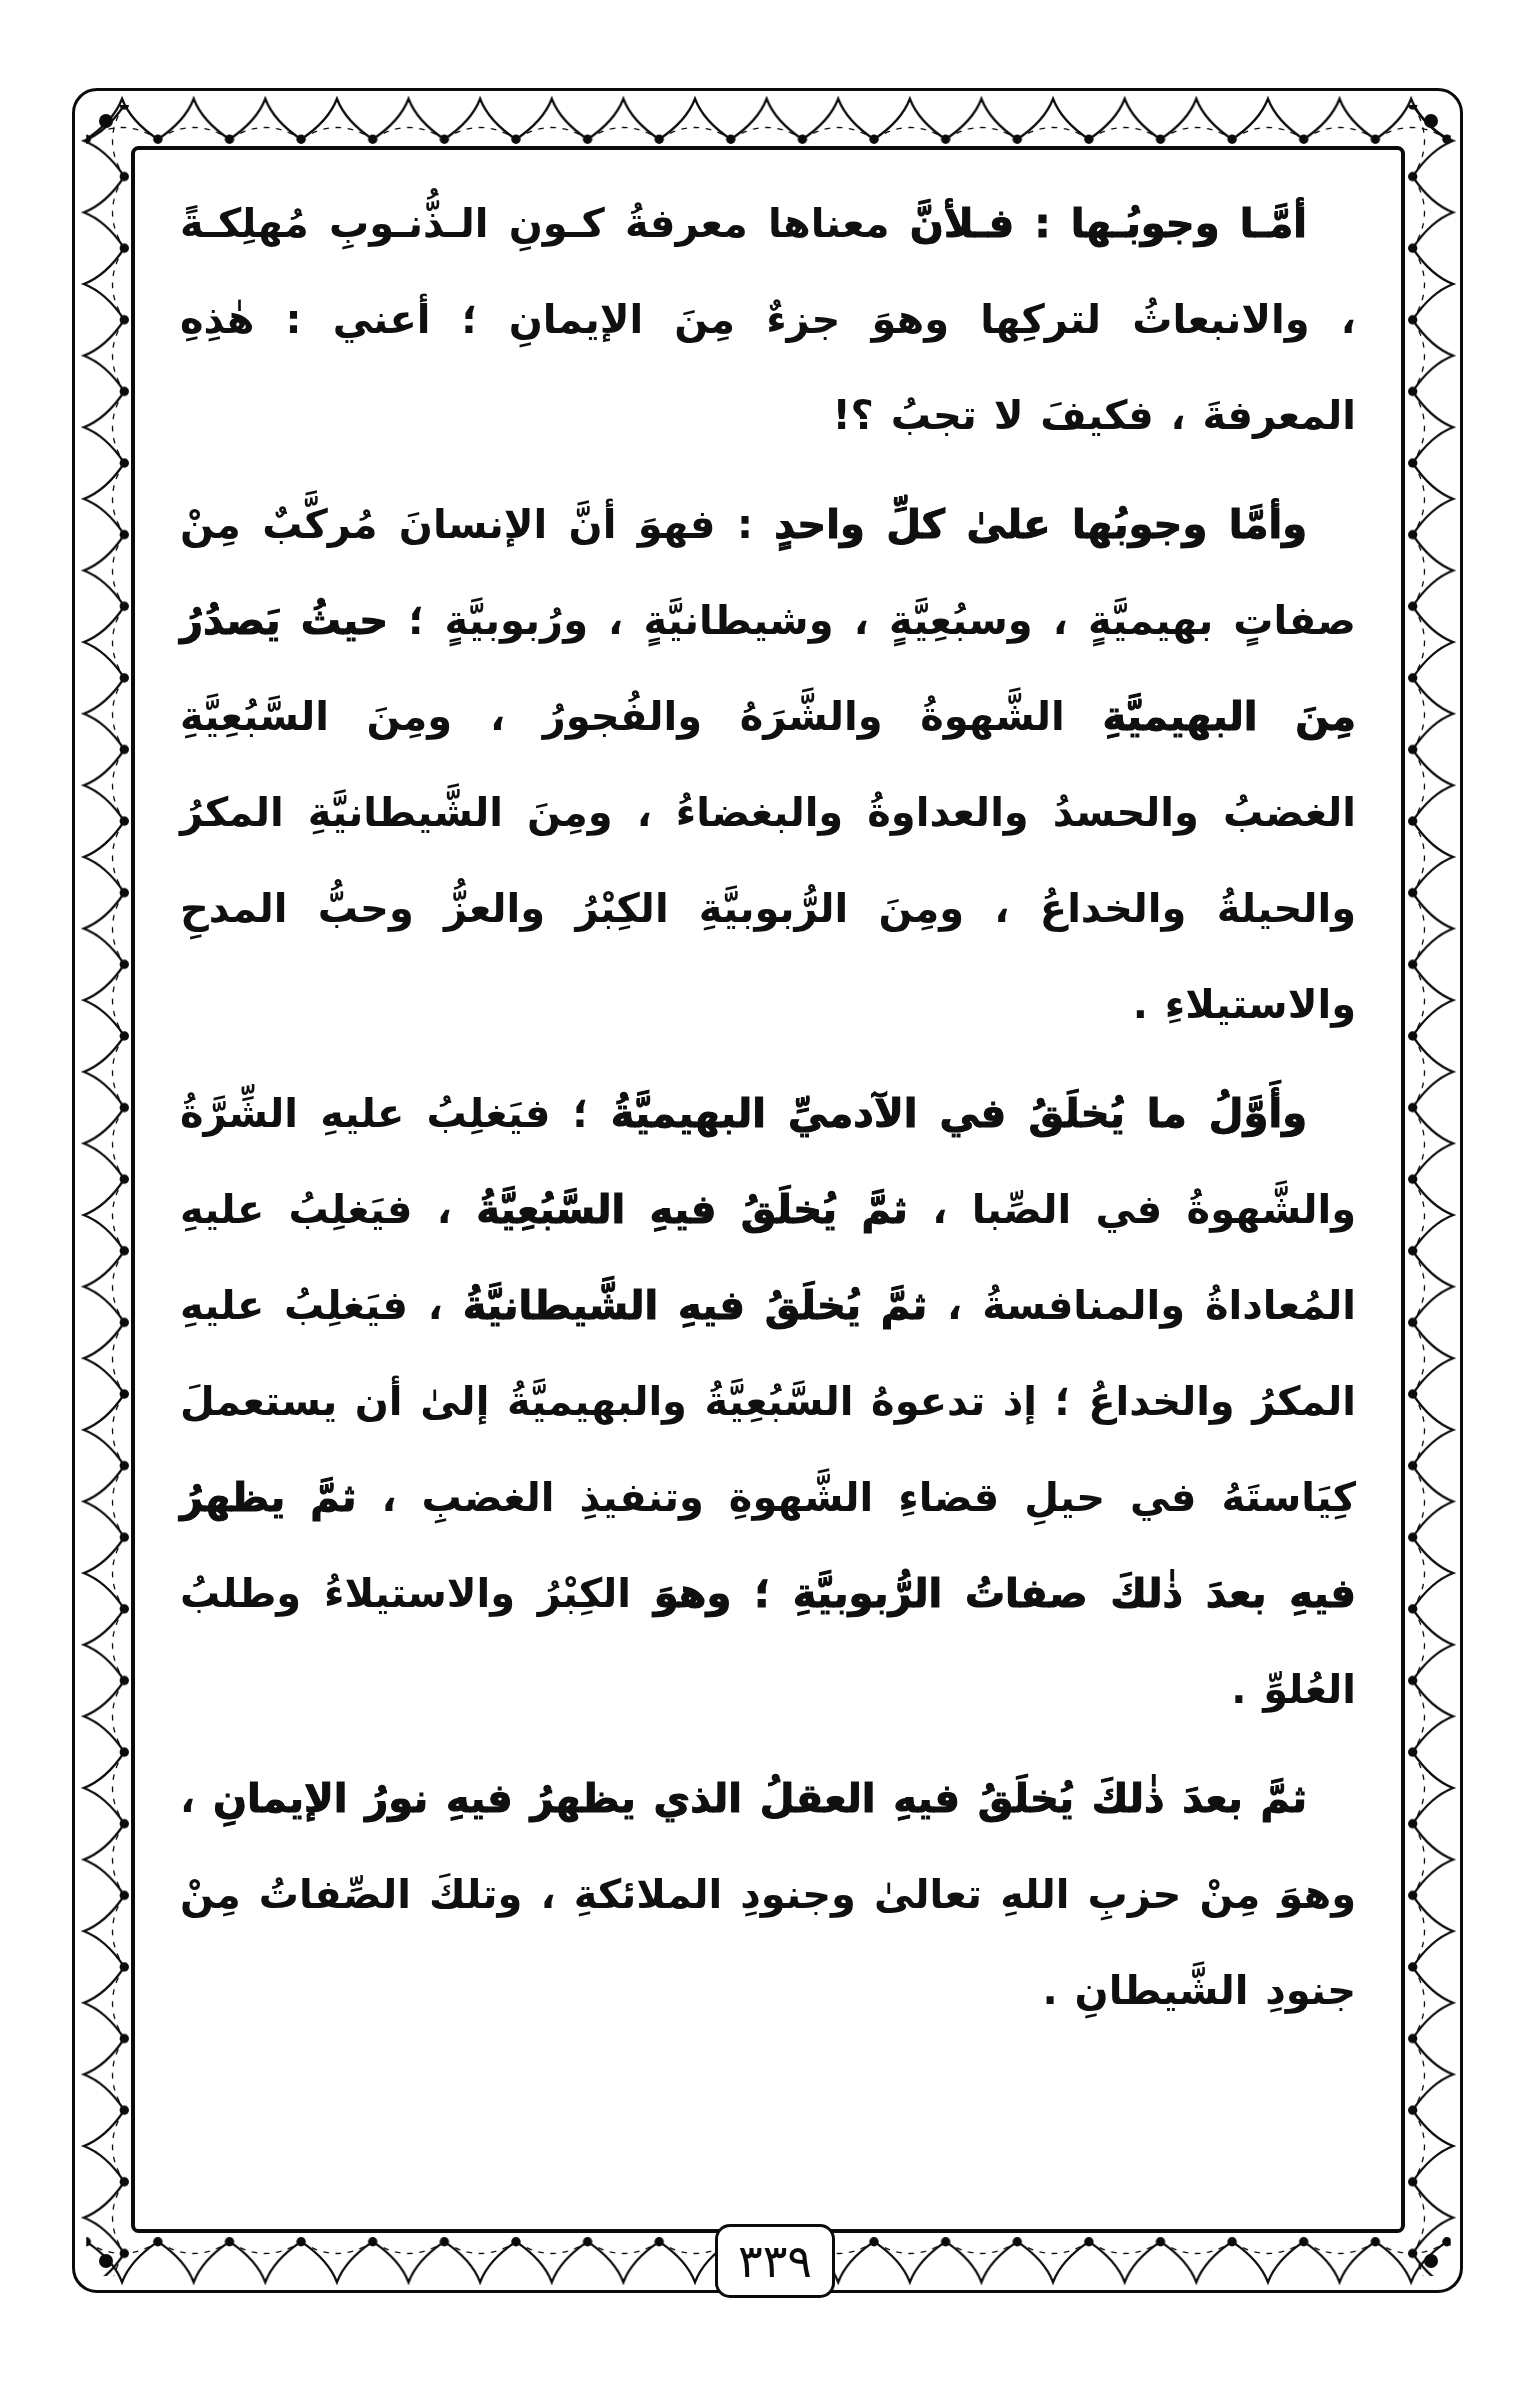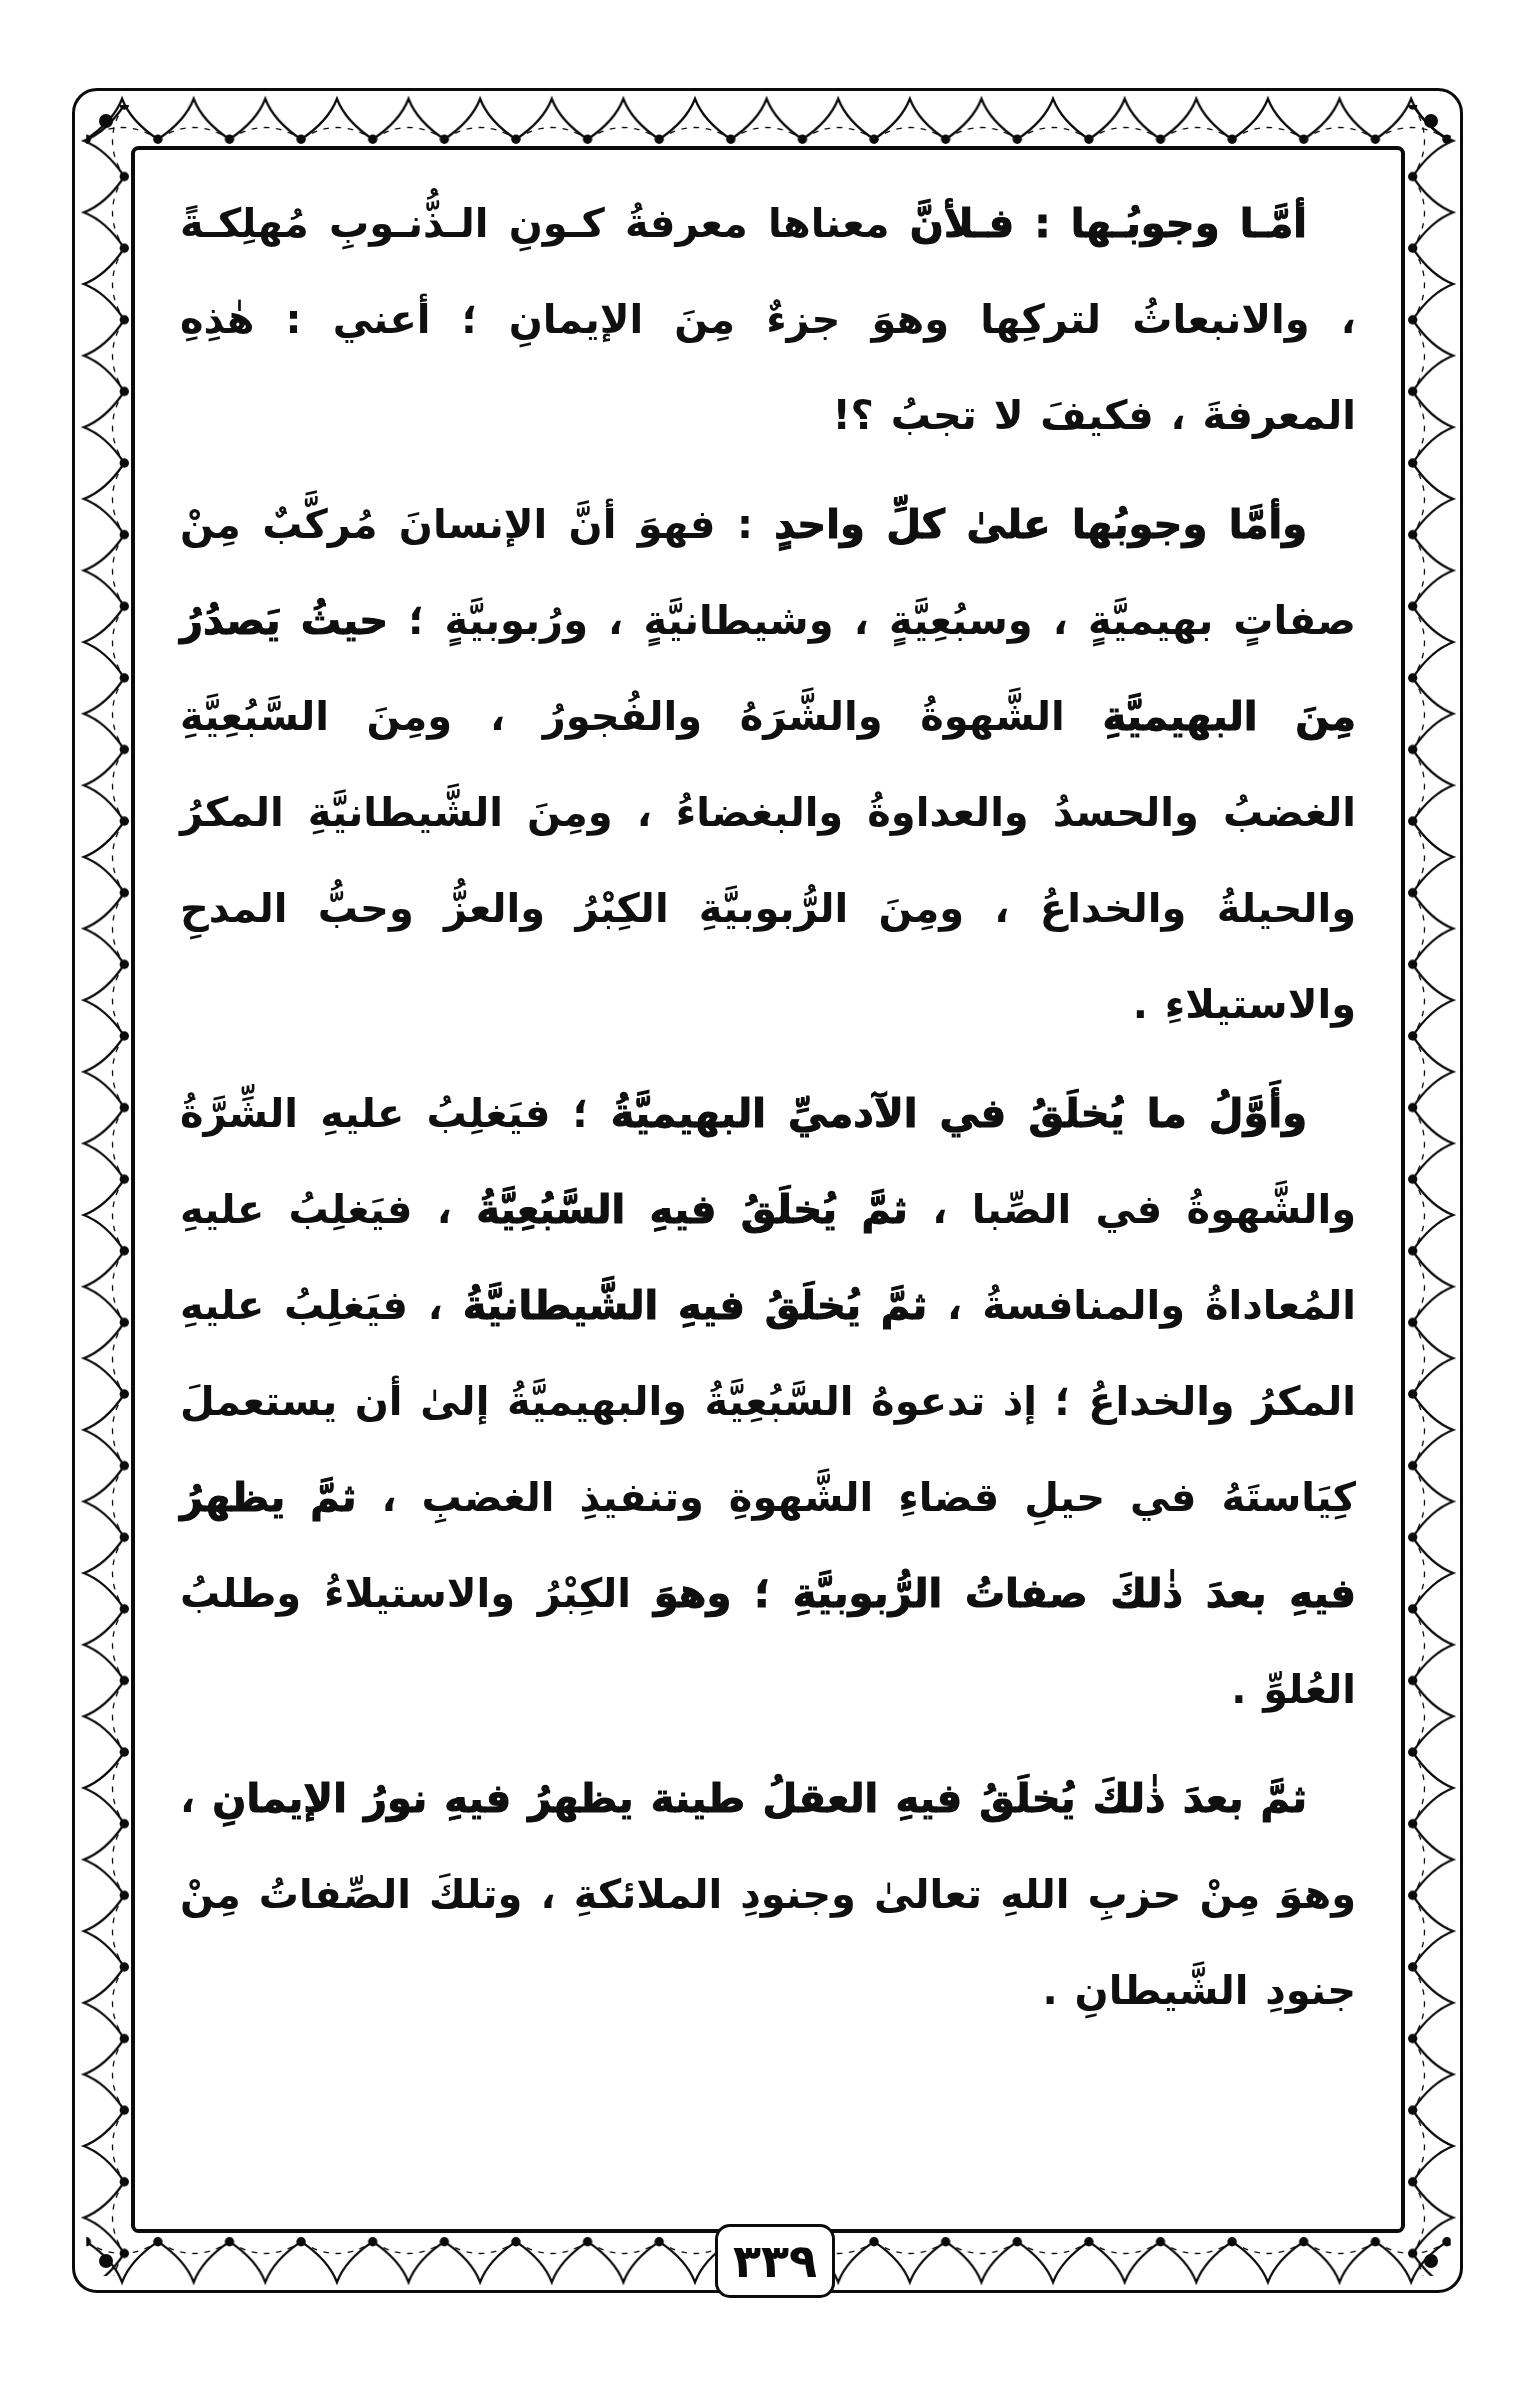--- a/index.html
+++ b/index.html
@@ -40,21 +40,21 @@
   .para{margin:0 0 13.3px 0;text-indent:49px;}
   .seg{font-weight:700;}
   .xb{
     -webkit-text-stroke:1px currentColor;
     text-shadow:0 0 0.6px currentColor;
   }
   .page-number-box{
     position:absolute;left:715px;top:2224px;width:120px;height:74px;
     background:#ffffff;border:3.8px solid #0b0b0b;border-radius:15px;
     display:flex;align-items:center;justify-content:center;
-    font-size:46px;font-weight:700;color:#0b0b0b;
+    font-size:46px;font-weight:400;color:#0b0b0b;
     z-index:5;
   }
   .watermark{
     position:absolute;right:46px;top:2302px;
     font-family:"Liberation Sans",sans-serif;
     font-size:41px;letter-spacing:0.5px;
     color:#a8a8a8;
     z-index:6;
   }
 </style>
@@ -118,21 +118,21 @@
   <div class="corner-dot" style="left:99px;top:2254px"></div>
   <div class="corner-dot" style="left:1424px;top:2254px"></div>
 
   <div class="inner-frame"></div>
 
   <div class="text-area" dir="rtl">
 
   <p class="para"><span class="seg xb">أمَّـا وجوبُـها : فـلأنَّ </span><span class="seg">معناها معرفةُ كـونِ الـذُّنـوبِ مُهلِكـةً ، والانبعاثُ لتركِها وهوَ جزءٌ مِنَ الإيمانِ ؛ أعني : هٰذِهِ المعرفةَ ، فكيفَ لا تجبُ ؟!</span></p>
       <p class="para"><span class="seg xb">وأمَّا وجوبُها علىٰ كلِّ واحدٍ </span><span class="seg">: فهوَ أنَّ الإنسانَ مُركَّبٌ مِنْ صفاتٍ بهيميَّةٍ ، وسبُعِيَّةٍ ، وشيطانيَّةٍ ، ورُبوبيَّةٍ ؛ </span><span class="seg xb">حيثُ يَصدُرُ مِنَ البهيميَّةِ </span><span class="seg">الشَّهوةُ والشَّرَهُ والفُجورُ ، ومِنَ السَّبُعِيَّةِ الغضبُ والحسدُ والعداوةُ والبغضاءُ ، ومِنَ الشَّيطانيَّةِ المكرُ والحيلةُ والخداعُ ، ومِنَ الرُّبوبيَّةِ الكِبْرُ والعزُّ وحبُّ المدحِ والاستيلاءِ .</span></p>
       <p class="para"><span class="seg xb">وأَوَّلُ ما يُخلَقُ في الآدميِّ البهيميَّةُ </span><span class="seg">؛ فيَغلِبُ عليهِ الشِّرَّةُ والشَّهوةُ في الصِّبا ، </span><span class="seg xb">ثمَّ يُخلَقُ فيهِ السَّبُعِيَّةُ </span><span class="seg">، فيَغلِبُ عليهِ المُعاداةُ والمنافسةُ ، </span><span class="seg xb">ثمَّ يُخلَقُ فيهِ الشَّيطانيَّةُ </span><span class="seg">، فيَغلِبُ عليهِ المكرُ والخداعُ ؛ إذ تدعوهُ السَّبُعِيَّةُ والبهيميَّةُ إلىٰ أن يستعملَ كِيَاستَهُ في حيلِ قضاءِ الشَّهوةِ وتنفيذِ الغضبِ ، </span><span class="seg xb">ثمَّ يظهرُ فيهِ بعدَ ذٰلكَ صفاتُ الرُّبوبيَّةِ ؛ وهوَ </span><span class="seg">الكِبْرُ والاستيلاءُ وطلبُ العُلوِّ .</span></p>
-      <p class="para"><span class="seg xb">ثمَّ بعدَ ذٰلكَ يُخلَقُ فيهِ العقلُ طينة يظهرُ فيهِ نورُ الإيمانِ </span><span class="seg">، وهوَ مِنْ حزبِ اللهِ تعالىٰ وجنودِ الملائكةِ ، وتلكَ الصِّفاتُ مِنْ جنودِ الشَّيطانِ .</span></p>
+      <p class="para"><span class="seg xb">ثمَّ بعدَ ذٰلكَ يُخلَقُ فيهِ العقلُ الذي يظهرُ فيهِ نورُ الإيمانِ </span><span class="seg">، وهوَ مِنْ حزبِ اللهِ تعالىٰ وجنودِ الملائكةِ ، وتلكَ الصِّفاتُ مِنْ جنودِ الشَّيطانِ .</span></p>
     </div>
 
   <div class="page-number-box">
     <span>٣٣٩</span>
   </div>
 
 
 </div>
 
 

